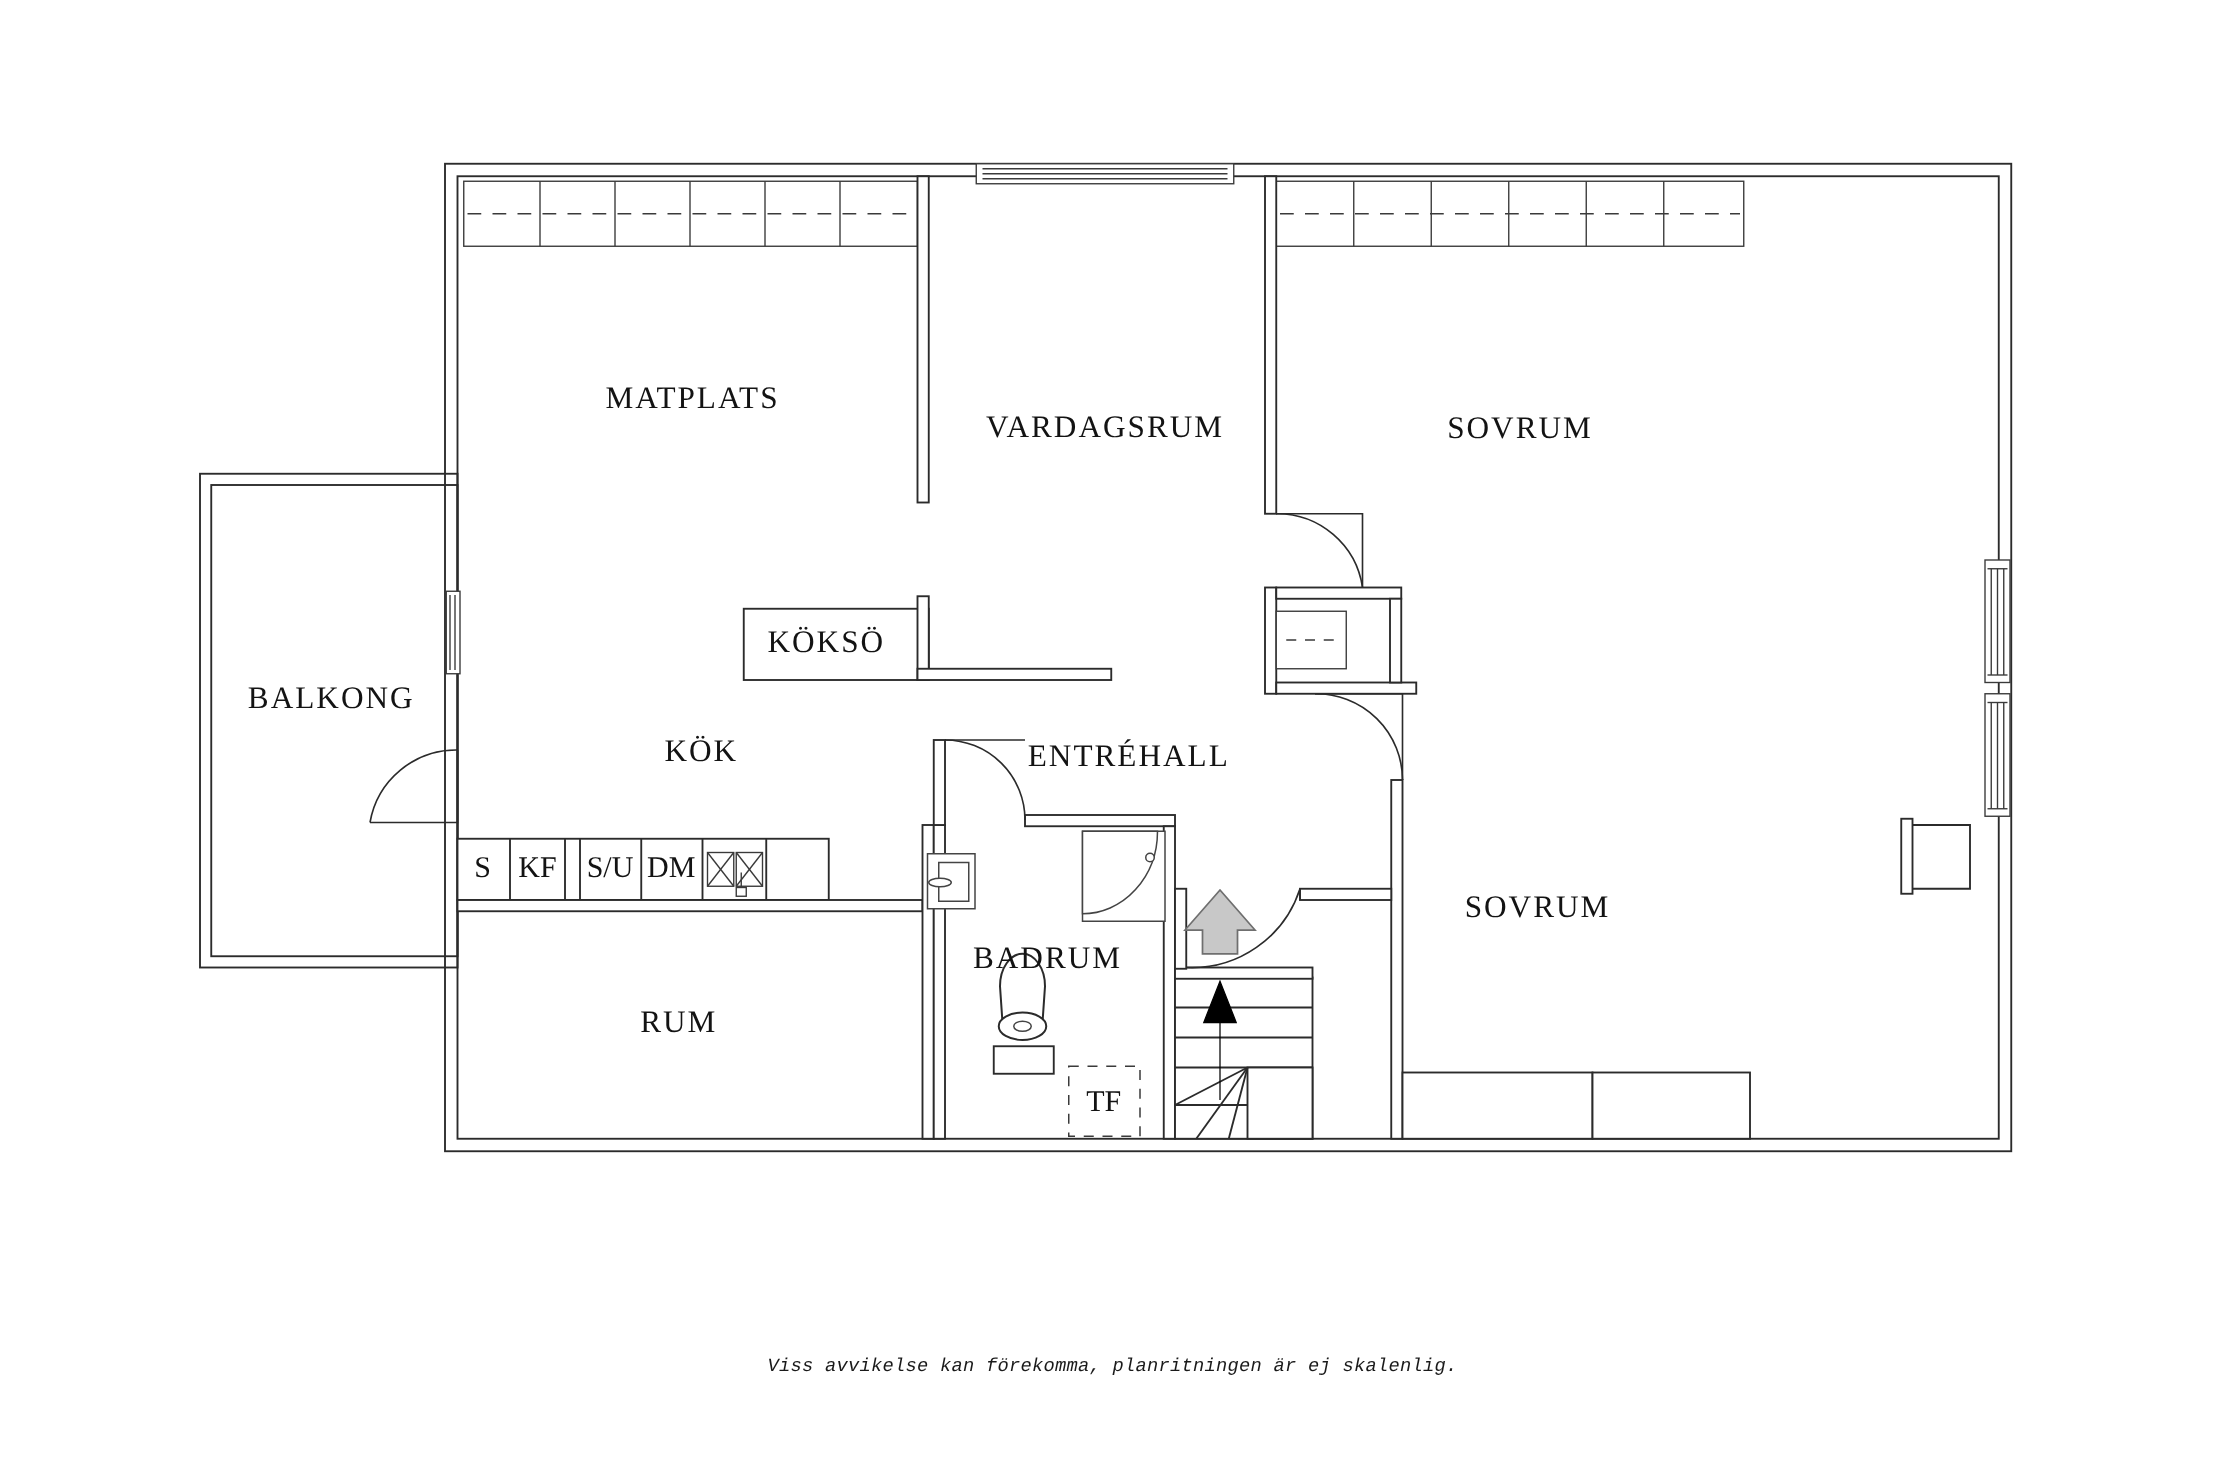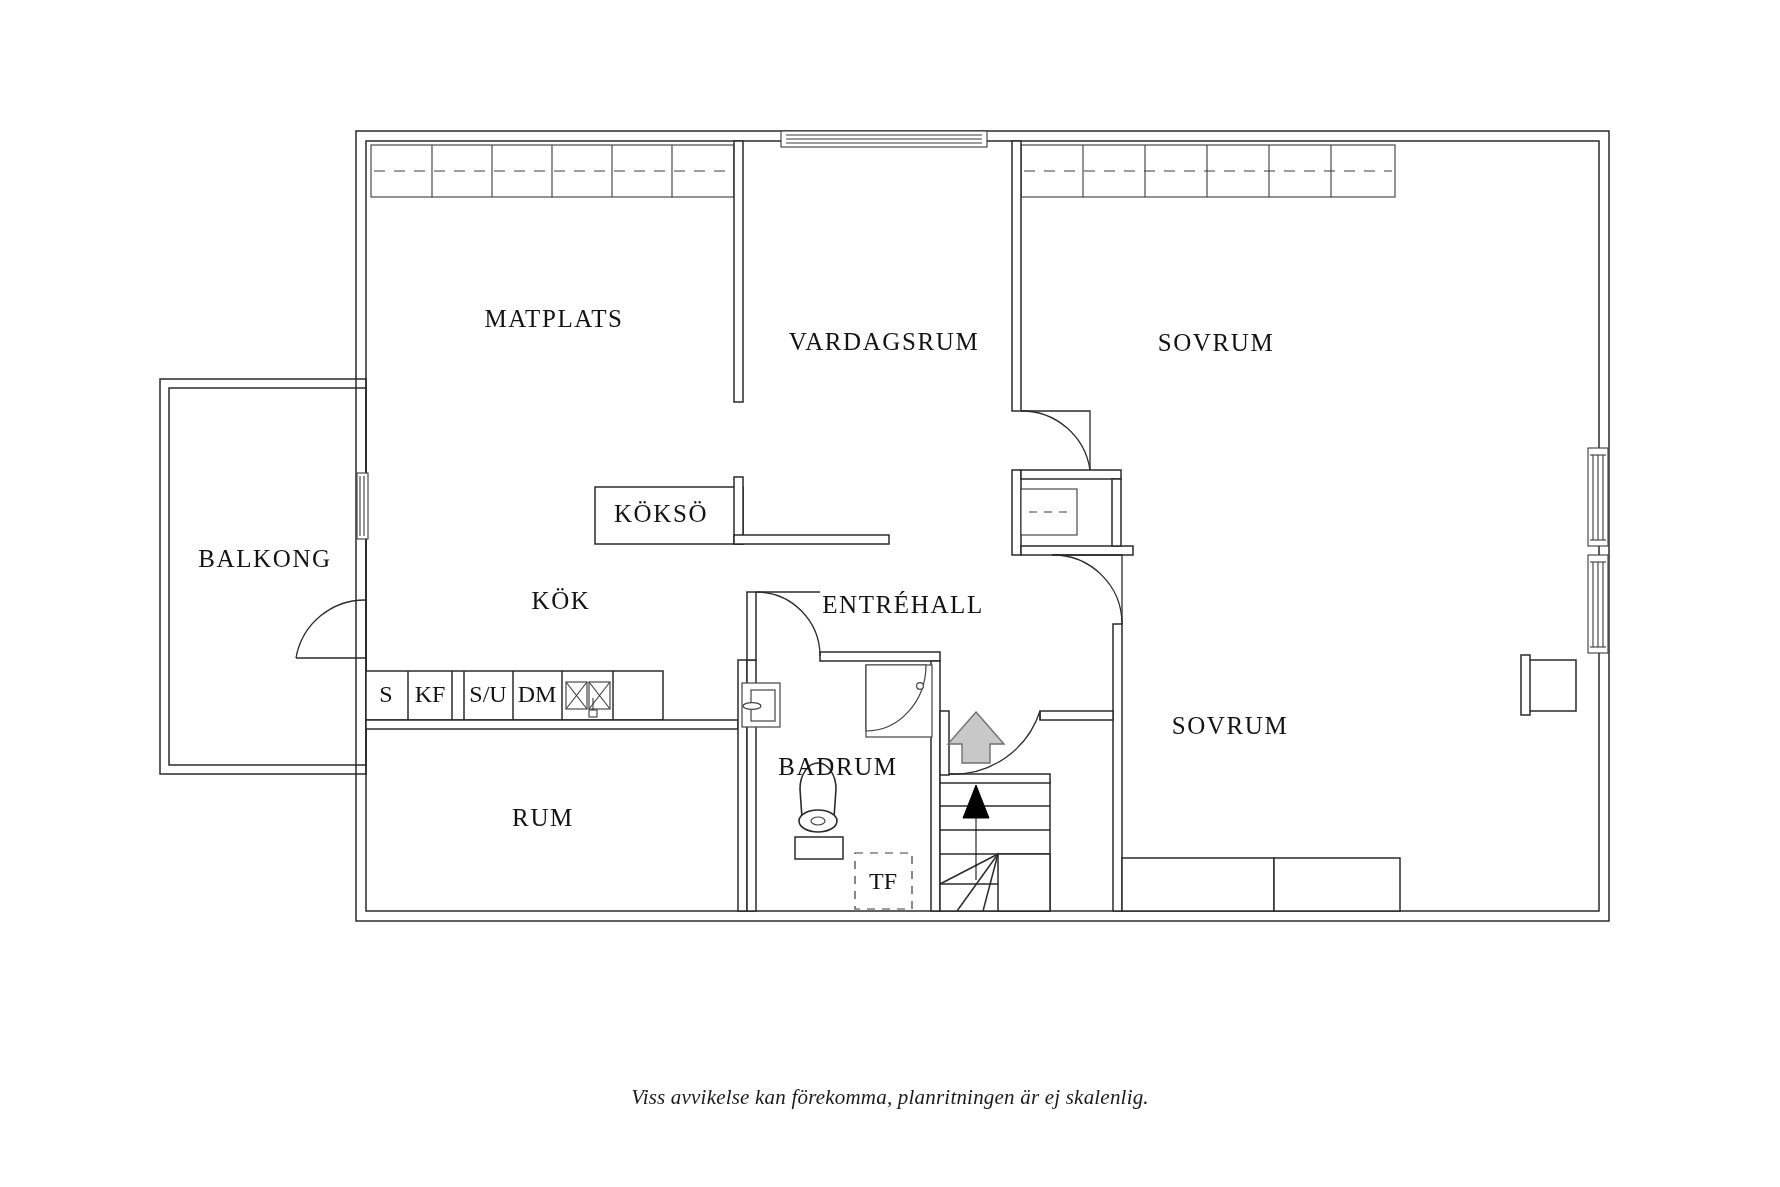--- a/index.html
+++ b/index.html
@@ -82,23 +82,23 @@
     fill: #131313;
     text-anchor: middle;
     dominant-baseline: middle;
   }
   .caption {
     position: absolute;
     left: 0;
     right: 0;
     top: 1085px;
     text-align: center;
-    font-family: Liberation Serif, serif;
+    font-family: Liberation Mono, monospace;
     font-style: italic;
-    font-size: 21px;
+    font-size: 15px;
     color: #1a1a1a;
     letter-spacing: 0.2px;
   }
   .arrow-up-gray {
     fill: #c8c8c8;
     stroke: #6f6f6f;
     stroke-width: 1.4;
   }
   .arrow-up-black {
     fill: #000000;

